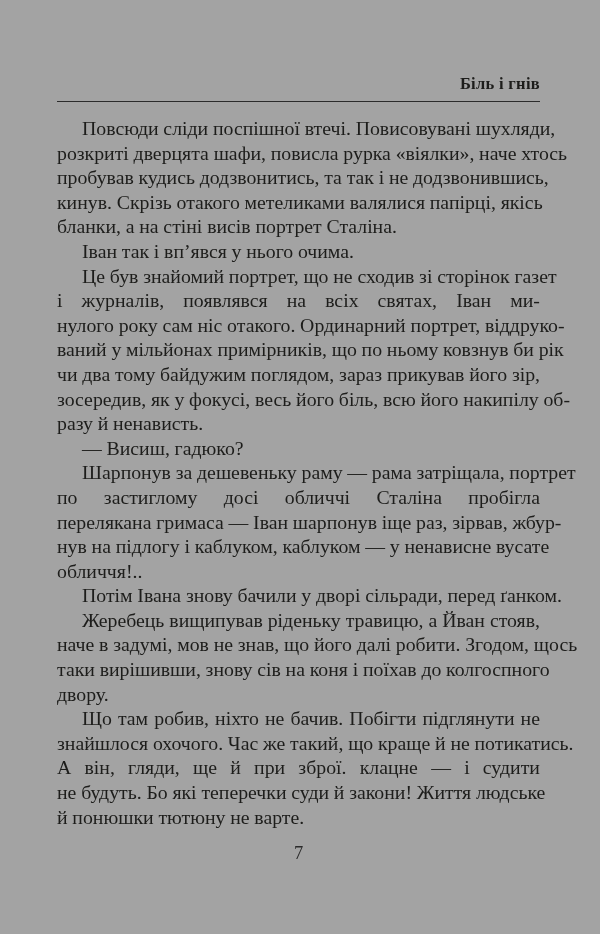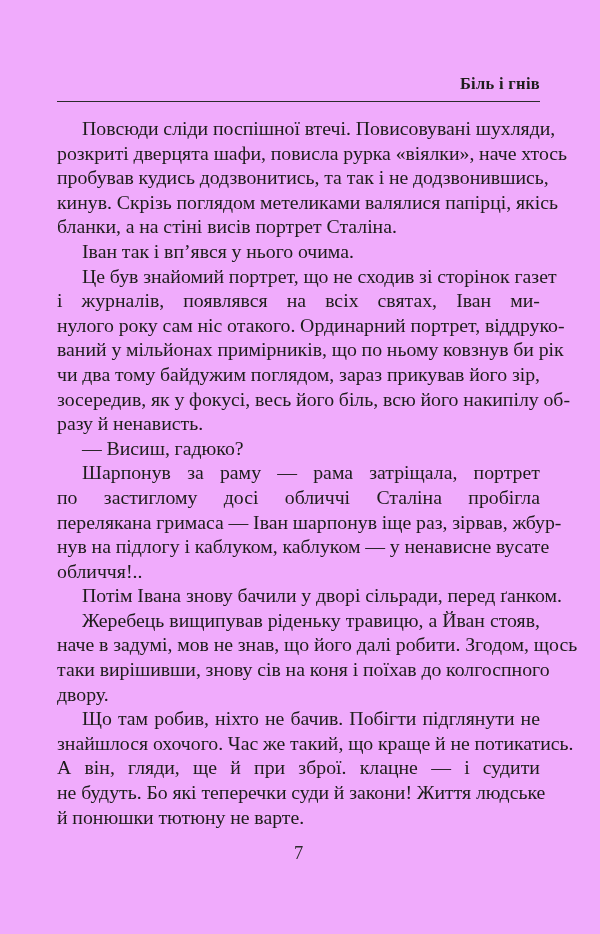--- a/index.html
+++ b/index.html
@@ -1,20 +1,20 @@
 <!DOCTYPE html>
 <html><head>
 <meta charset="utf-8">
 <style>
   html, body { margin: 0; padding: 0; }
   .page {
     position: relative;
     width: 600px;
     height: 934px;
-    background: #f0abfc;
+    background: #a3a3a3;
     font-family: "Liberation Serif", serif;
     color: #1d1d1b;
     overflow: hidden;
   }
   .content {
     position: absolute;
     left: 57px;
     top: 74px;
     width: 483px;
   }
@@ -88,21 +88,21 @@
           <span>додзвонитись,</span>
           <span>та</span>
           <span>так</span>
           <span>і</span>
           <span>не</span>
           <span>додзвонившись,</span>
         </div>
         <div class="line">
           <span>кинув.</span>
           <span>Скрізь</span>
-          <span>поглядом</span>
+          <span>отакого</span>
           <span>метеликами</span>
           <span>валялися</span>
           <span>папірці,</span>
           <span>якісь</span>
         </div>
         <div class="line last">
           <span>бланки,</span>
           <span>а</span>
           <span>на</span>
           <span>стіні</span>
@@ -193,20 +193,21 @@
           <span>ненависть.</span>
         </div>
         <div class="line first last">
           <span>—</span>
           <span>Висиш,</span>
           <span>гадюко?</span>
         </div>
         <div class="line first">
           <span>Шарпонув</span>
           <span>за</span>
+          <span>дешевеньку</span>
           <span>раму</span>
           <span>—</span>
           <span>рама</span>
           <span>затріщала,</span>
           <span>портрет</span>
         </div>
         <div class="line">
           <span>по</span>
           <span>застиглому</span>
           <span>досі</span>

